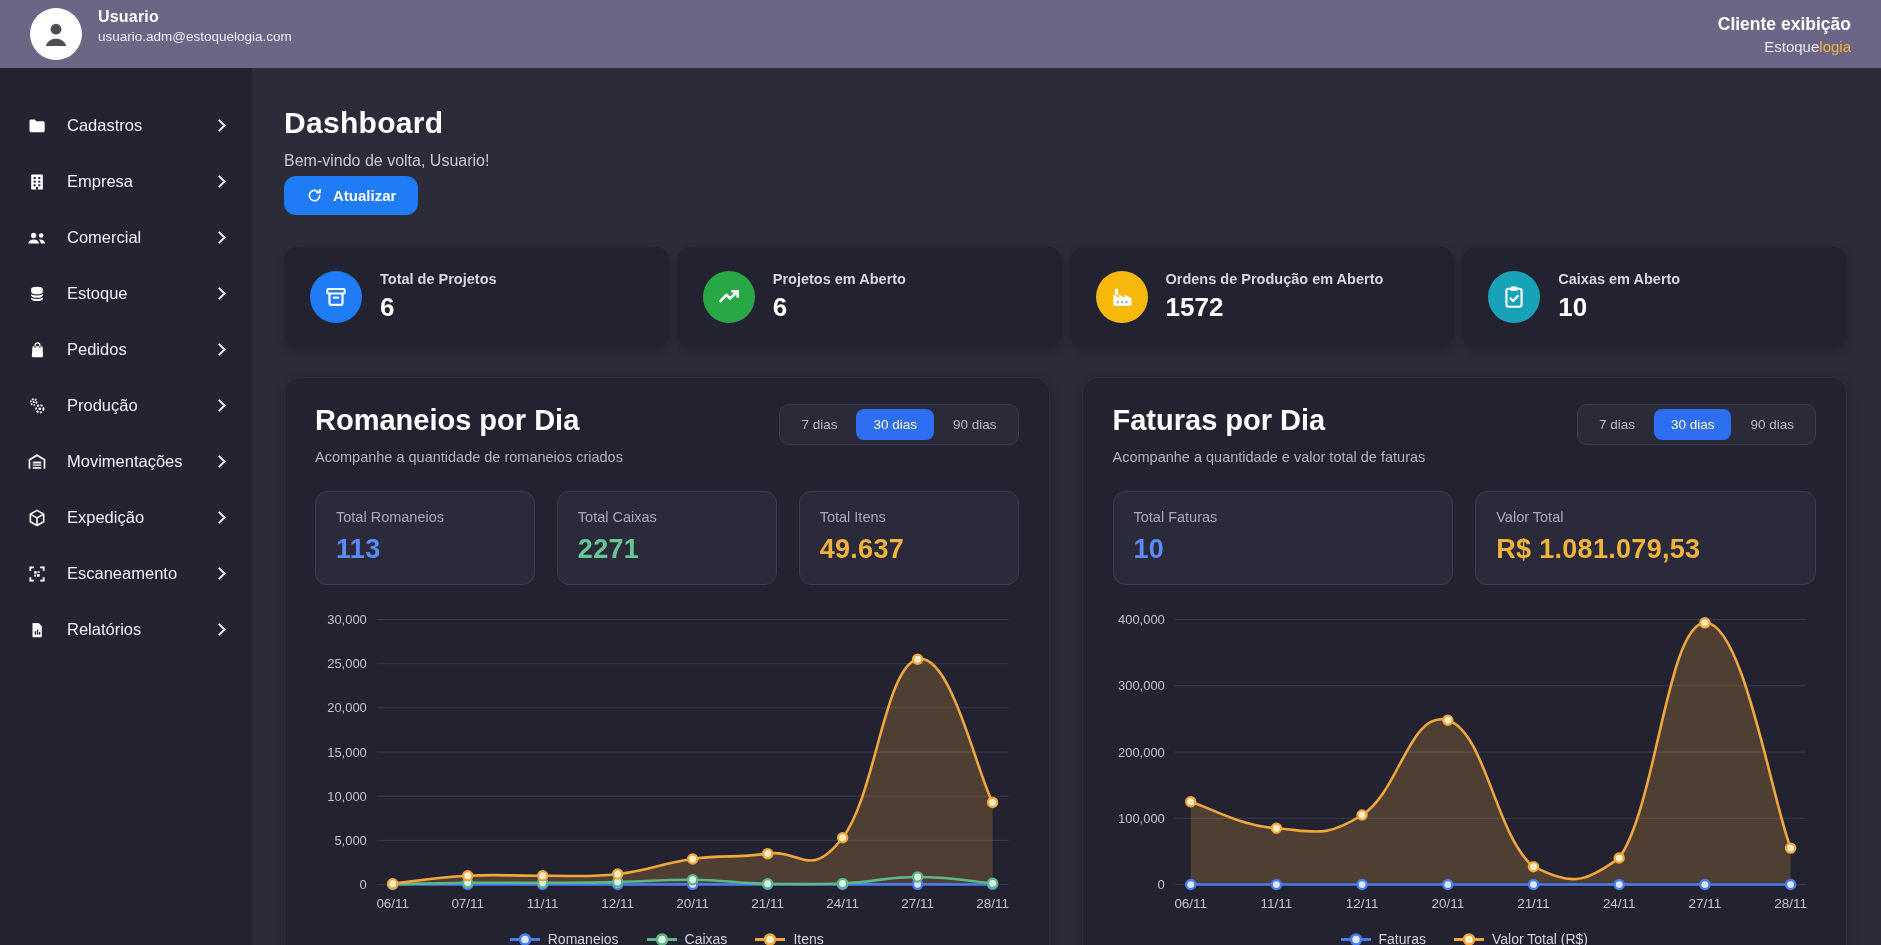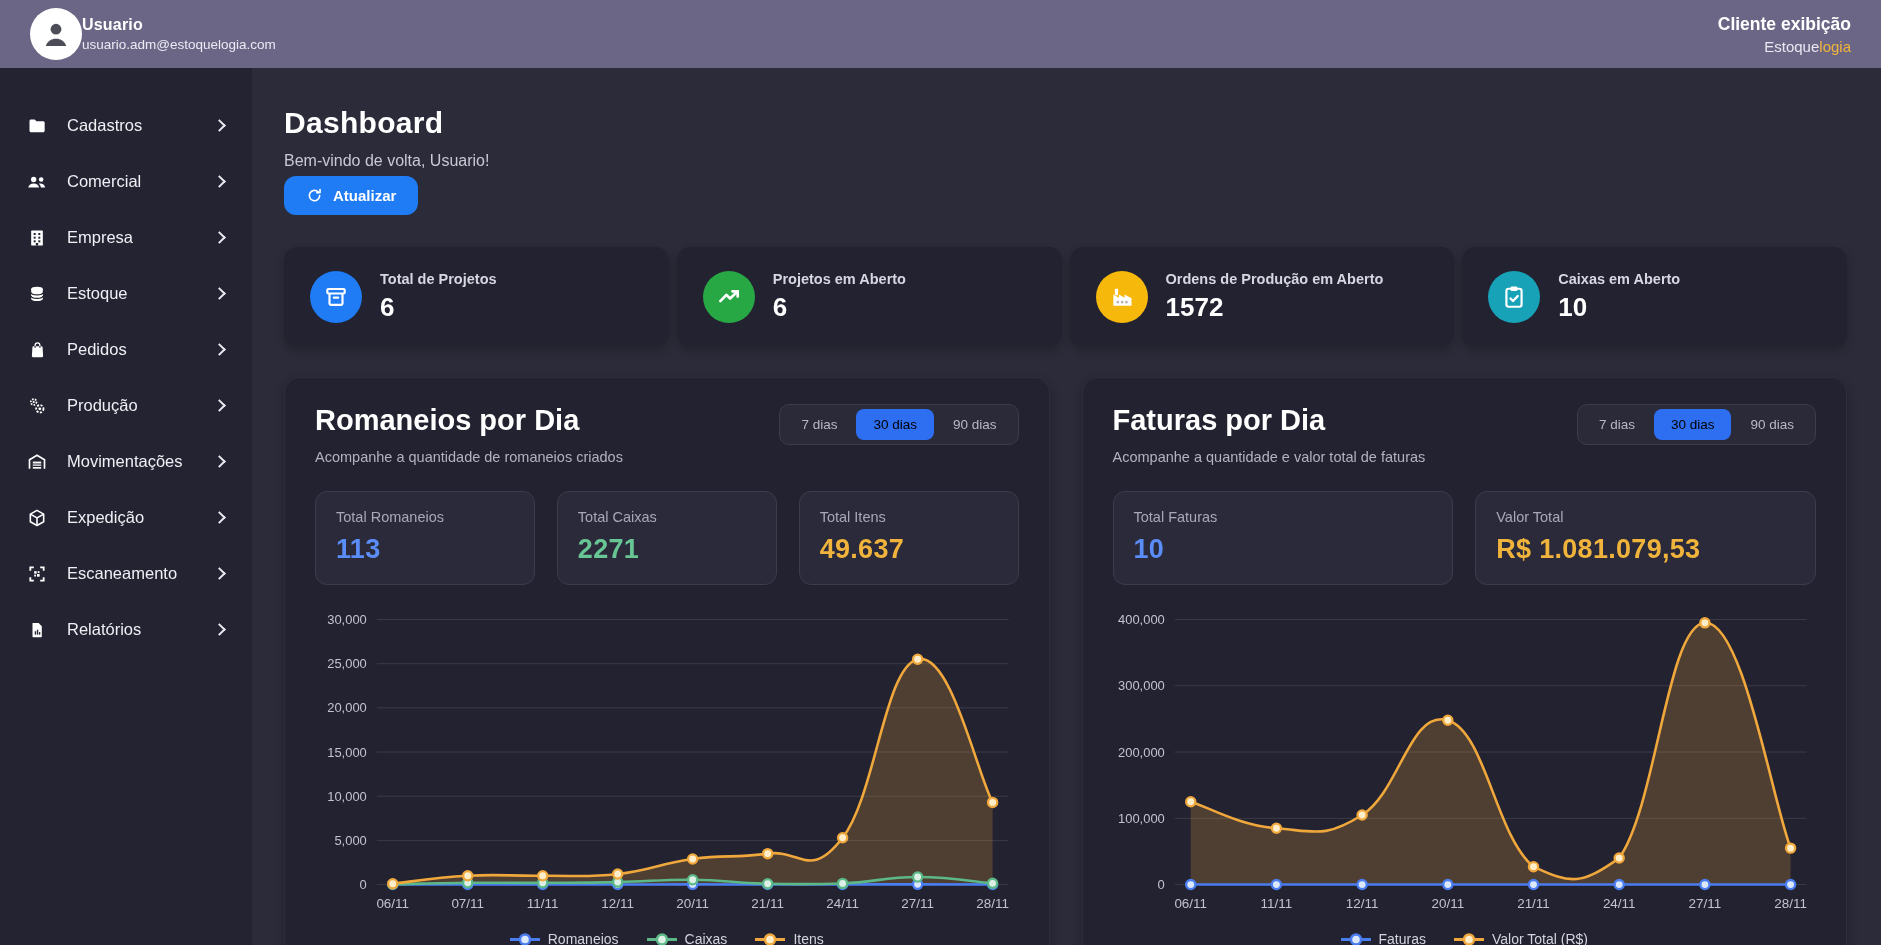--- a/index.html
+++ b/index.html
@@ -6,21 +6,21 @@
   html,body { width:1881px; height:945px; overflow:hidden; }
   body {
     font-family:"Liberation Sans","DejaVu Sans",sans-serif;
     background:#2b2b39; color:#fff;
   }
   
   .topbar {
     height:68px; background:#6c6686; display:flex; align-items:center;
     justify-content:space-between; padding:0 30px;
   }
-  .user-block { display:flex; align-items:center; cursor:pointer; }
+  .user-block { display:flex; gap:16px; cursor:pointer; }
   .avatar {
     width:52px; height:52px; border-radius:50%; background:#fff;
     display:flex; align-items:center; justify-content:center; overflow:hidden;
   }
   .user-name { font-size:16px; font-weight:bold; letter-spacing:.2px; }
   .user-email { font-size:13.5px; color:#eceaf4; margin-top:3px; }
   .client-block { text-align:right; }
   .client-name { font-size:17.5px; font-weight:bold; }
   .brand { font-size:15px; margin-top:3px; color:#eae8f3; }
   .brand .suffix { color:#f0b43c; }
@@ -72,21 +72,21 @@
   .panel-title { font-size:29px; font-weight:bold; }
   .panel-sub { font-size:14.5px; color:#b2b2c0; margin-top:12px; }
   .range-group {
     display:flex; background:#2a2a38; border:1px solid #3c3c4d; border-radius:10px;
     padding:4px; gap:2px;
   }
   .range-btn {
     background:transparent; border:none; color:#b9b9c6; font-size:13.5px;
     padding:8px 17px; border-radius:8px; cursor:pointer; font-family:inherit; font-weight:normal;
   }
-  .range-btn.active { background:#2e6ff2; color:#000000; }
+  .range-btn.active { background:#2e6ff2; color:#fef9c3; }
   .summaries { display:flex; gap:22px; margin-top:26px;justify-content:flex-end; }
   .sum-box {
     flex:1; background:#2a2a3a; border:1px solid #3c3c4d; border-radius:12px;
     padding:17px 20px 19px;
   }
   .sum-label { font-size:14.5px; color:#a8a8b8; }
   .sum-value { font-size:27px; font-weight:bold; margin-top:9px; letter-spacing:.3px; }
   .chart-wrap { margin-top:18px; }
   .chart-wrap svg.plot { width:100%; height:322px; display:block; }
   .legend { display:flex; justify-content:center; gap:28px; margin-top:6px; }
@@ -122,46 +122,46 @@
         <span class="side-ic">
           <svg width="20" height="20" viewBox="0 0 24 24">
             <path d="M3 6c0-1 .8-1.8 1.8-1.8h4.4l2.2 2.2h8c1 0 1.8.8 1.8 1.8v9.4c0 1-.8 1.8-1.8 1.8H4.8c-1 0-1.8-.8-1.8-1.8z" fill="#fff"></path>
           </svg>
         </span>
         <span class="lbl">Cadastros</span>
         <span class="chev"></span>
       </div>
       <div class="side-item">
         <span class="side-ic">
-          <svg width="22" height="20" viewBox="0 0 26 24">
-            <circle cx="9" cy="9" r="3.2" fill="#fff"></circle>
-            <circle cx="18" cy="9" r="2.7" fill="#fff"></circle>
-            <path d="M2.5 18.5c.6-3.2 3.2-4.8 6.5-4.8s5.9 1.6 6.5 4.8z" fill="#fff"></path>
-            <path d="M16.8 13.9c3 .1 5.4 1.6 6 4.6h-5.2c-.2-1.9-1-3.5-2.4-4.4.5-.2 1-.2 1.6-.2z" fill="#fff"></path>
-          </svg>
-        </span>
-        <span class="lbl">Comercial</span>
-        <span class="chev"></span>
-      </div>
-      <div class="side-item">
-        <span class="side-ic">
           <svg width="20" height="20" viewBox="0 0 24 24">
             <rect x="5" y="3" width="14" height="18" rx="1" fill="#fff"></rect>
             <g fill="#232332">
               <rect x="8" y="6" width="2.4" height="2.4"></rect>
               <rect x="13.6" y="6" width="2.4" height="2.4"></rect>
               <rect x="8" y="10.4" width="2.4" height="2.4"></rect>
               <rect x="13.6" y="10.4" width="2.4" height="2.4"></rect>
               <rect x="8" y="14.8" width="2.4" height="2.4"></rect>
               <rect x="13.6" y="14.8" width="2.4" height="2.4"></rect>
               <rect x="10.6" y="18" width="2.8" height="3"></rect>
             </g>
           </svg>
         </span>
         <span class="lbl">Empresa</span>
+        <span class="chev"></span>
+      </div>
+      <div class="side-item">
+        <span class="side-ic">
+          <svg width="22" height="20" viewBox="0 0 26 24">
+            <circle cx="9" cy="9" r="3.2" fill="#fff"></circle>
+            <circle cx="18" cy="9" r="2.7" fill="#fff"></circle>
+            <path d="M2.5 18.5c.6-3.2 3.2-4.8 6.5-4.8s5.9 1.6 6.5 4.8z" fill="#fff"></path>
+            <path d="M16.8 13.9c3 .1 5.4 1.6 6 4.6h-5.2c-.2-1.9-1-3.5-2.4-4.4.5-.2 1-.2 1.6-.2z" fill="#fff"></path>
+          </svg>
+        </span>
+        <span class="lbl">Comercial</span>
         <span class="chev"></span>
       </div>
       <div class="side-item">
         <span class="side-ic">
           <svg width="20" height="20" viewBox="0 0 24 24">
             <ellipse cx="12" cy="6" rx="7" ry="2.8" fill="#fff"></ellipse>
             <path d="M5 6v11.6c0 1.6 3.1 2.9 7 2.9s7-1.3 7-2.9V6" fill="#fff"></path>
             <path d="M5 10.2c0 1.6 3.1 2.9 7 2.9s7-1.3 7-2.9M5 14.4c0 1.6 3.1 2.9 7 2.9s7-1.3 7-2.9" fill="none" stroke="#232332" stroke-width="1.4"></path>
           </svg>
         </span>

